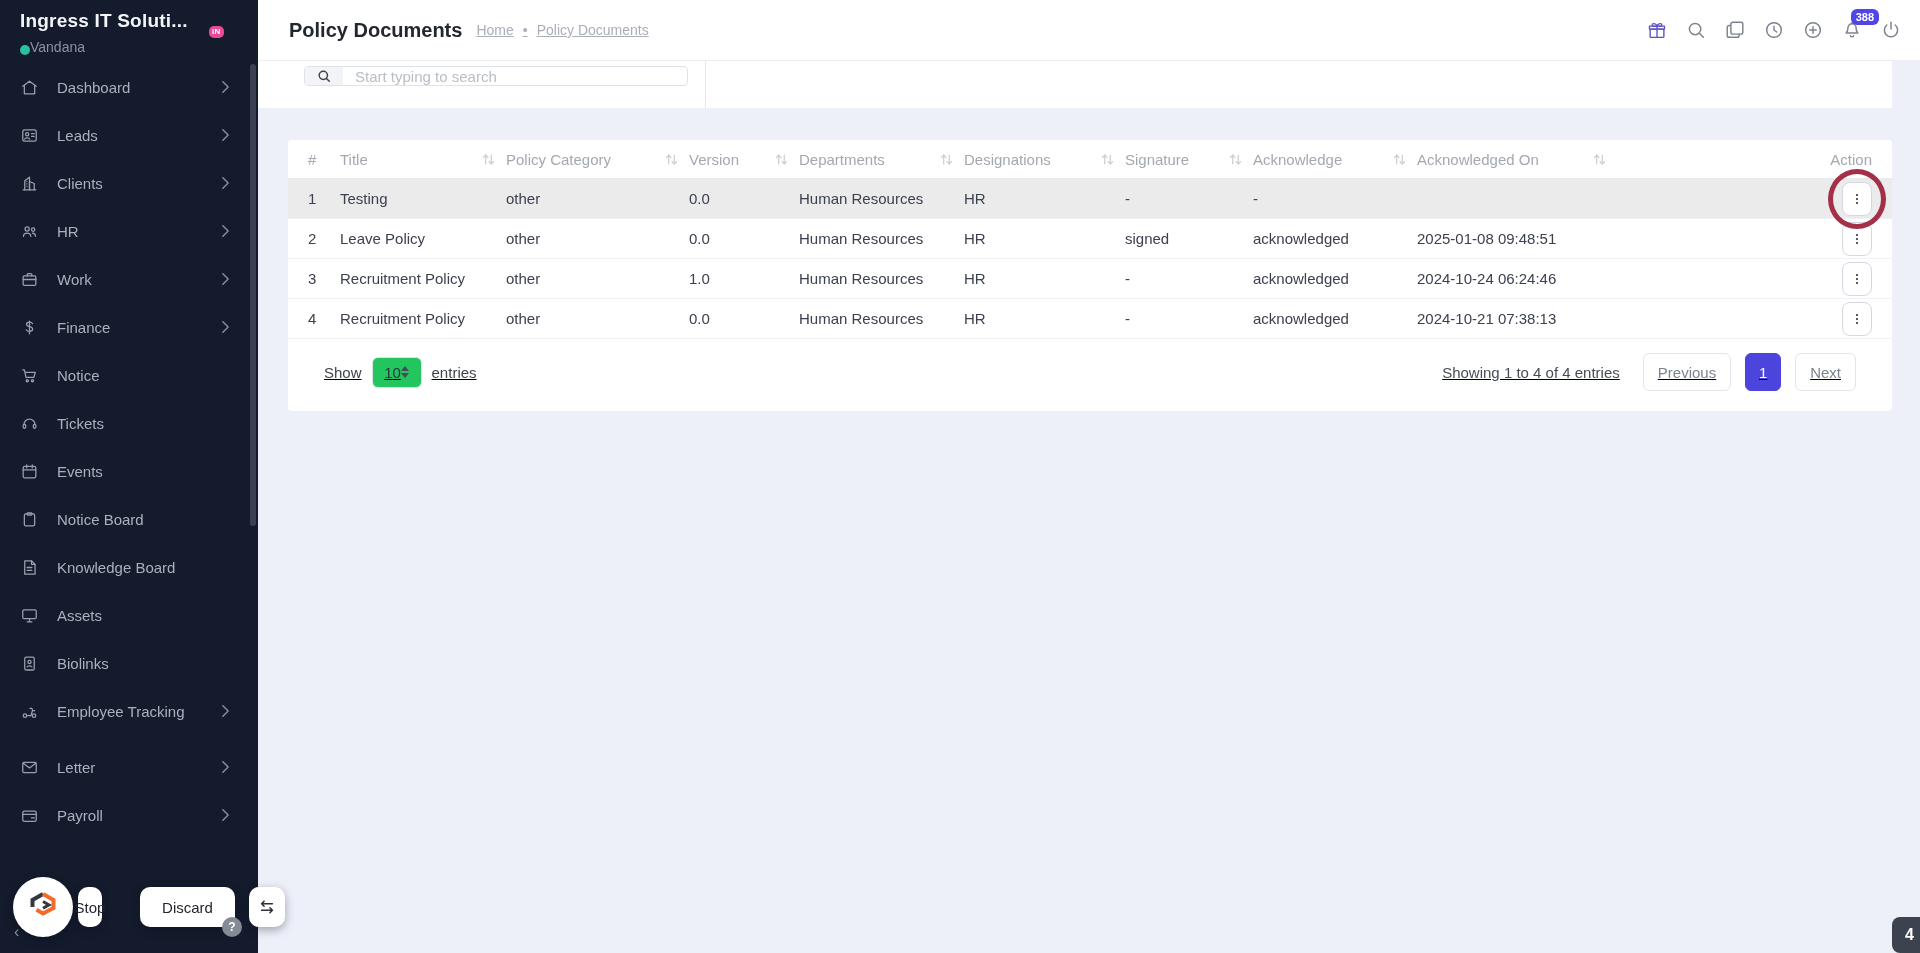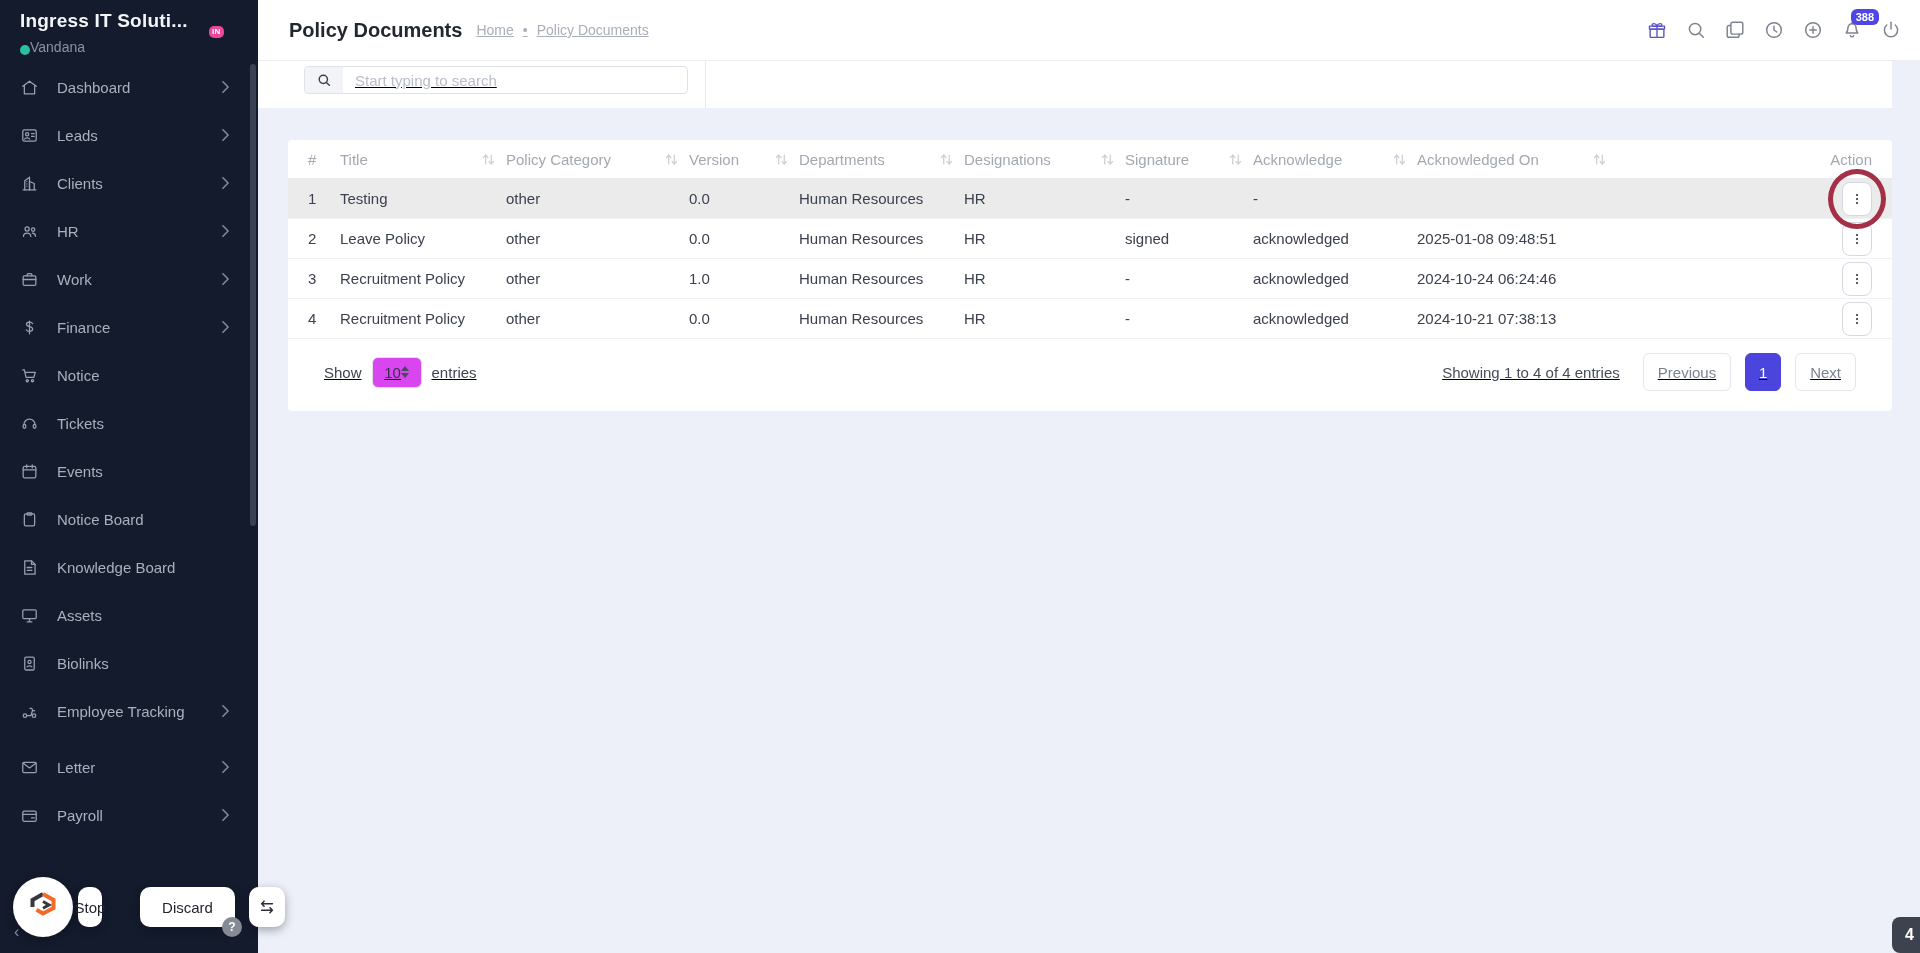--- a/index.html
+++ b/index.html
@@ -32,22 +32,22 @@
   .breadcrumb{margin-left:14px;font-size:14px;color:#a9aeb8;display:flex;gap:9px;align-items:center;text-decoration:underline;}
   .top-actions{margin-left:auto;margin-right:18px;display:flex;align-items:center;gap:17px;}
   .top-icon{width:22px;height:22px;color:#7d828e;position:relative;cursor:pointer;}
   .top-icon svg{width:22px;height:22px;}
   .top-icon.accent{color:#5a53c4;}
   .icon-badge{position:absolute;top:-10px;right:-16px;background:#4f46e5;color:#fff;font-size:11px;
               font-weight:bold;padding:2px 5px;border-radius:6px;line-height:1.1;}
 
   
   .toolbar{position:absolute;left:258px;top:61px;width:1634px;height:47px;background:#fff;}
-  .search-box{position:absolute;left:46px;top:5px;width:384px;height:28px;border:1px solid #dfe3e9;
-              border-radius:4px;display:flex;align-items:stretch;overflow:hidden;background:#fff;box-sizing:border-box;text-decoration:underline;}
+  .search-box{position:absolute;left:46px;top:5px;width:384px;height:20px;border:1px solid #dfe3e9;
+              border-radius:4px;display:flex;align-items:stretch;overflow:hidden;background:#fff;box-sizing:border-box;}
   .search-seg{width:38px;background:#f2f4f8;display:flex;align-items:center;justify-content:center;color:#3c414d;flex:none;}
   .search-seg svg{width:16px;height:16px;}
   .search-input{border:none;outline:none;flex:1;padding:0 12px;font-size:15px;color:#3c4150;font-family:inherit;background:transparent;}
   .search-input::placeholder{color:#b9bdc7;}
   .toolbar-divider{position:absolute;left:447px;top:0;width:1px;height:47px;background:#e7e9ef;}
 
   
   .card{position:absolute;left:288px;top:140px;width:1604px;background:#fff;border-radius:4px;padding-bottom:20px;}
   table{width:100%;border-collapse:collapse;table-layout:fixed;}
   th{font-size:15px;font-weight:normal;color:#a4a8b2;text-align:left;height:38px;
@@ -65,21 +65,21 @@
   td.cell-action{position:relative;text-align:right;overflow:visible;}
   .action-btn{width:30px;height:34px;border:1px solid #d5d8de;border-radius:8px;background:#fff;
               display:inline-flex;align-items:center;justify-content:center;color:#30343f;cursor:pointer;vertical-align:middle;padding:0;}
   .action-btn svg{width:16px;height:16px;}
   .ring{position:absolute;right:6px;top:-10px;width:48px;height:50px;border:5px solid #a33047;border-radius:50%;pointer-events:none;z-index:2;}
 
   
   .table-footer{display:flex;align-items:center;padding:14px 36px 0;text-decoration:underline;}
   .show-group{display:flex;align-items:center;gap:10px;font-size:15px;color:#3e4450;}
   .page-size{width:50px;height:31px;border:1px solid #dfe3e9;border-radius:6px;display:flex;align-items:center;
-             justify-content:center;font-size:15px;color:#2f3440;cursor:pointer;background:#d946ef;box-sizing:border-box;}
+             justify-content:center;font-size:15px;color:#2f3440;cursor:pointer;background:#22c55e;box-sizing:border-box;}
   .steppers{display:flex;flex-direction:column;gap:2px;}
   .tri-up{width:0;height:0;border-left:4px solid transparent;border-right:4px solid transparent;border-bottom:5px solid #454b57;}
   .tri-down{width:0;height:0;border-left:4px solid transparent;border-right:4px solid transparent;border-top:5px solid #454b57;}
   .paging{margin-left:auto;display:flex;align-items:center;gap:14px;}
   .summary{font-size:15px;color:#464c59;margin-right:9px;}
   .page-btn{height:38px;border:1px solid #e2e5eb;border-radius:6px;background:#fff;color:#7b8290;font-size:15px;
             display:inline-flex;align-items:center;justify-content:center;padding:0 14px;cursor:pointer;font-family:inherit;}
   .page-btn.active{background:#4b44dd;border-color:#4b44dd;color:#fff;width:36px;padding:0;}
 
   

